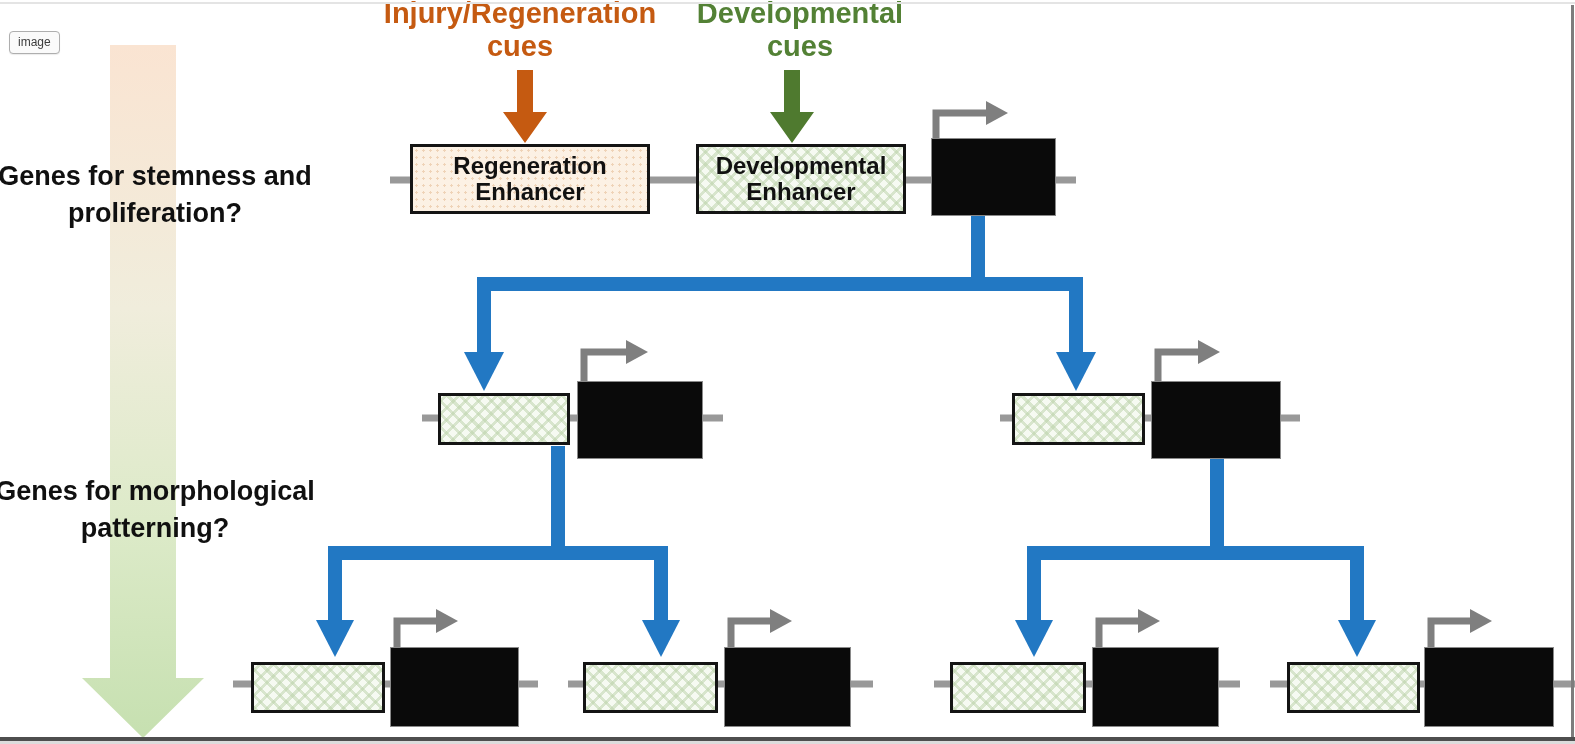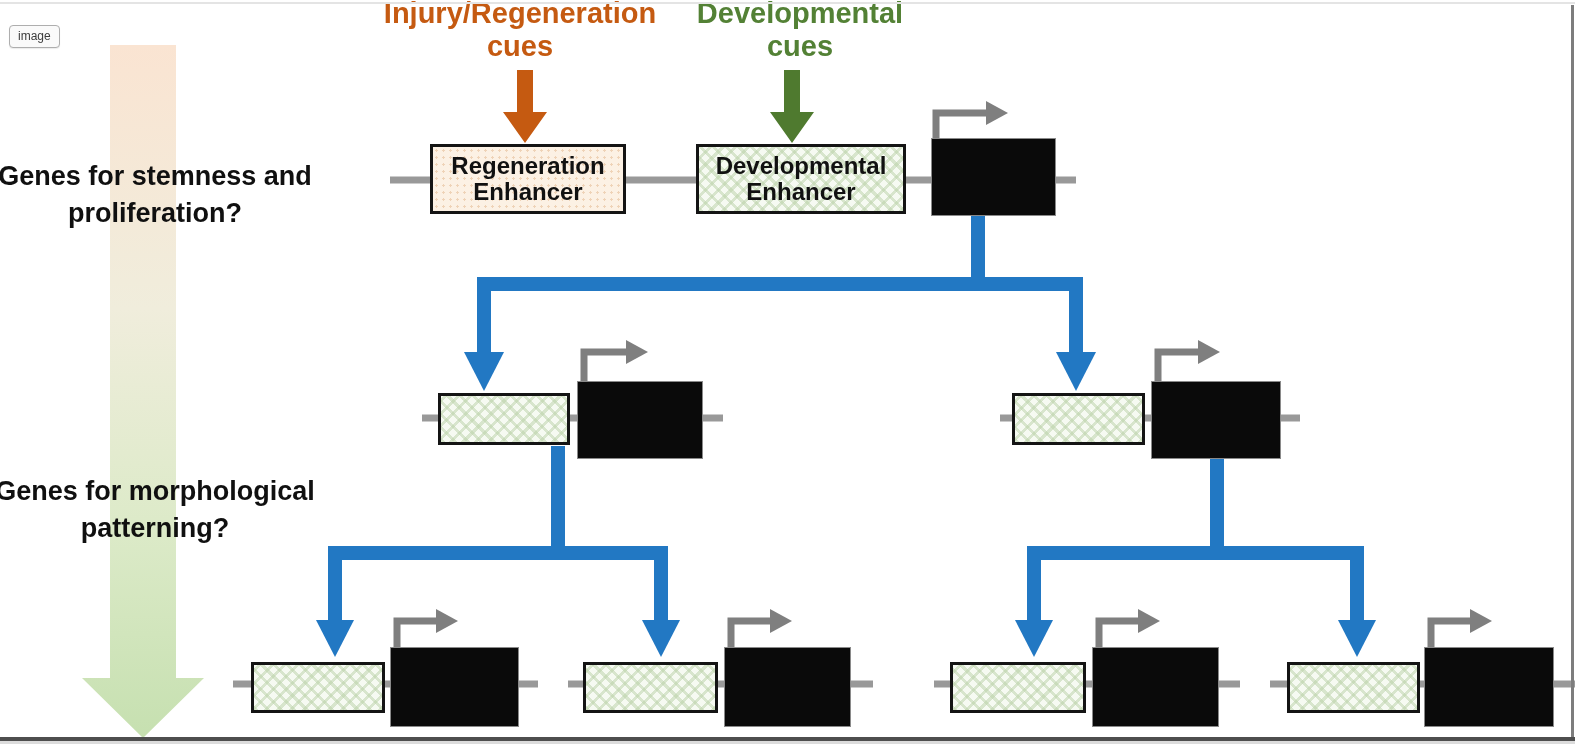--- a/index.html
+++ b/index.html
@@ -34,21 +34,21 @@
   .side-label{
     position:absolute;font-weight:bold;color:#101010;font-size:27px;line-height:37px;
     text-align:center;width:330px;
   }
   .side-label span{display:block;}
   .cue-label{
     position:absolute;font-weight:bold;font-size:29px;line-height:33px;text-align:center;width:340px;
   }
   .cue-label span{display:block;}
   #badge{
-    position:absolute;left:9px;top:25px;padding:3px 8px 4px 8px;
+    position:absolute;left:9px;top:31px;padding:3px 8px 4px 8px;
     background:#fafafa;border:1px solid #aeaeae;border-radius:4px;
     font-size:12px;color:#3c3c3c;box-shadow:0 1px 1px rgba(0,0,0,.08);
   }
   .border-line{position:absolute;}
 </style>
 </head>
 <body>
 
 <div id="stage">
 
@@ -121,21 +121,21 @@
   </svg>
 
   <div class="gene" style="left:932px;top:139px;width:123px;height:76px"></div>
   <div class="gene" style="left:578px;top:382px;width:124px;height:76px"></div>
   <div class="gene" style="left:1152px;top:382px;width:128px;height:76px"></div>
   <div class="gene" style="left:391px;top:648px;width:127px;height:78px"></div>
   <div class="gene" style="left:725px;top:648px;width:125px;height:78px"></div>
   <div class="gene" style="left:1093px;top:648px;width:125px;height:78px"></div>
   <div class="gene" style="left:1425px;top:648px;width:128px;height:78px"></div>
 
-  <div class="enh enh-orange" style="left:430px;top:144px;width:196px;height:70px">
+  <div class="enh enh-orange" style="left:410px;top:144px;width:240px;height:70px">
     <div class="enh-label">
       <span>Regeneration</span>
       <span>Enhancer</span>
     </div>
   </div>
   <div class="enh enh-green" style="left:696px;top:144px;width:210px;height:70px">
     <div class="enh-label">
       <span>Developmental</span>
       <span>Enhancer</span>
     </div>

